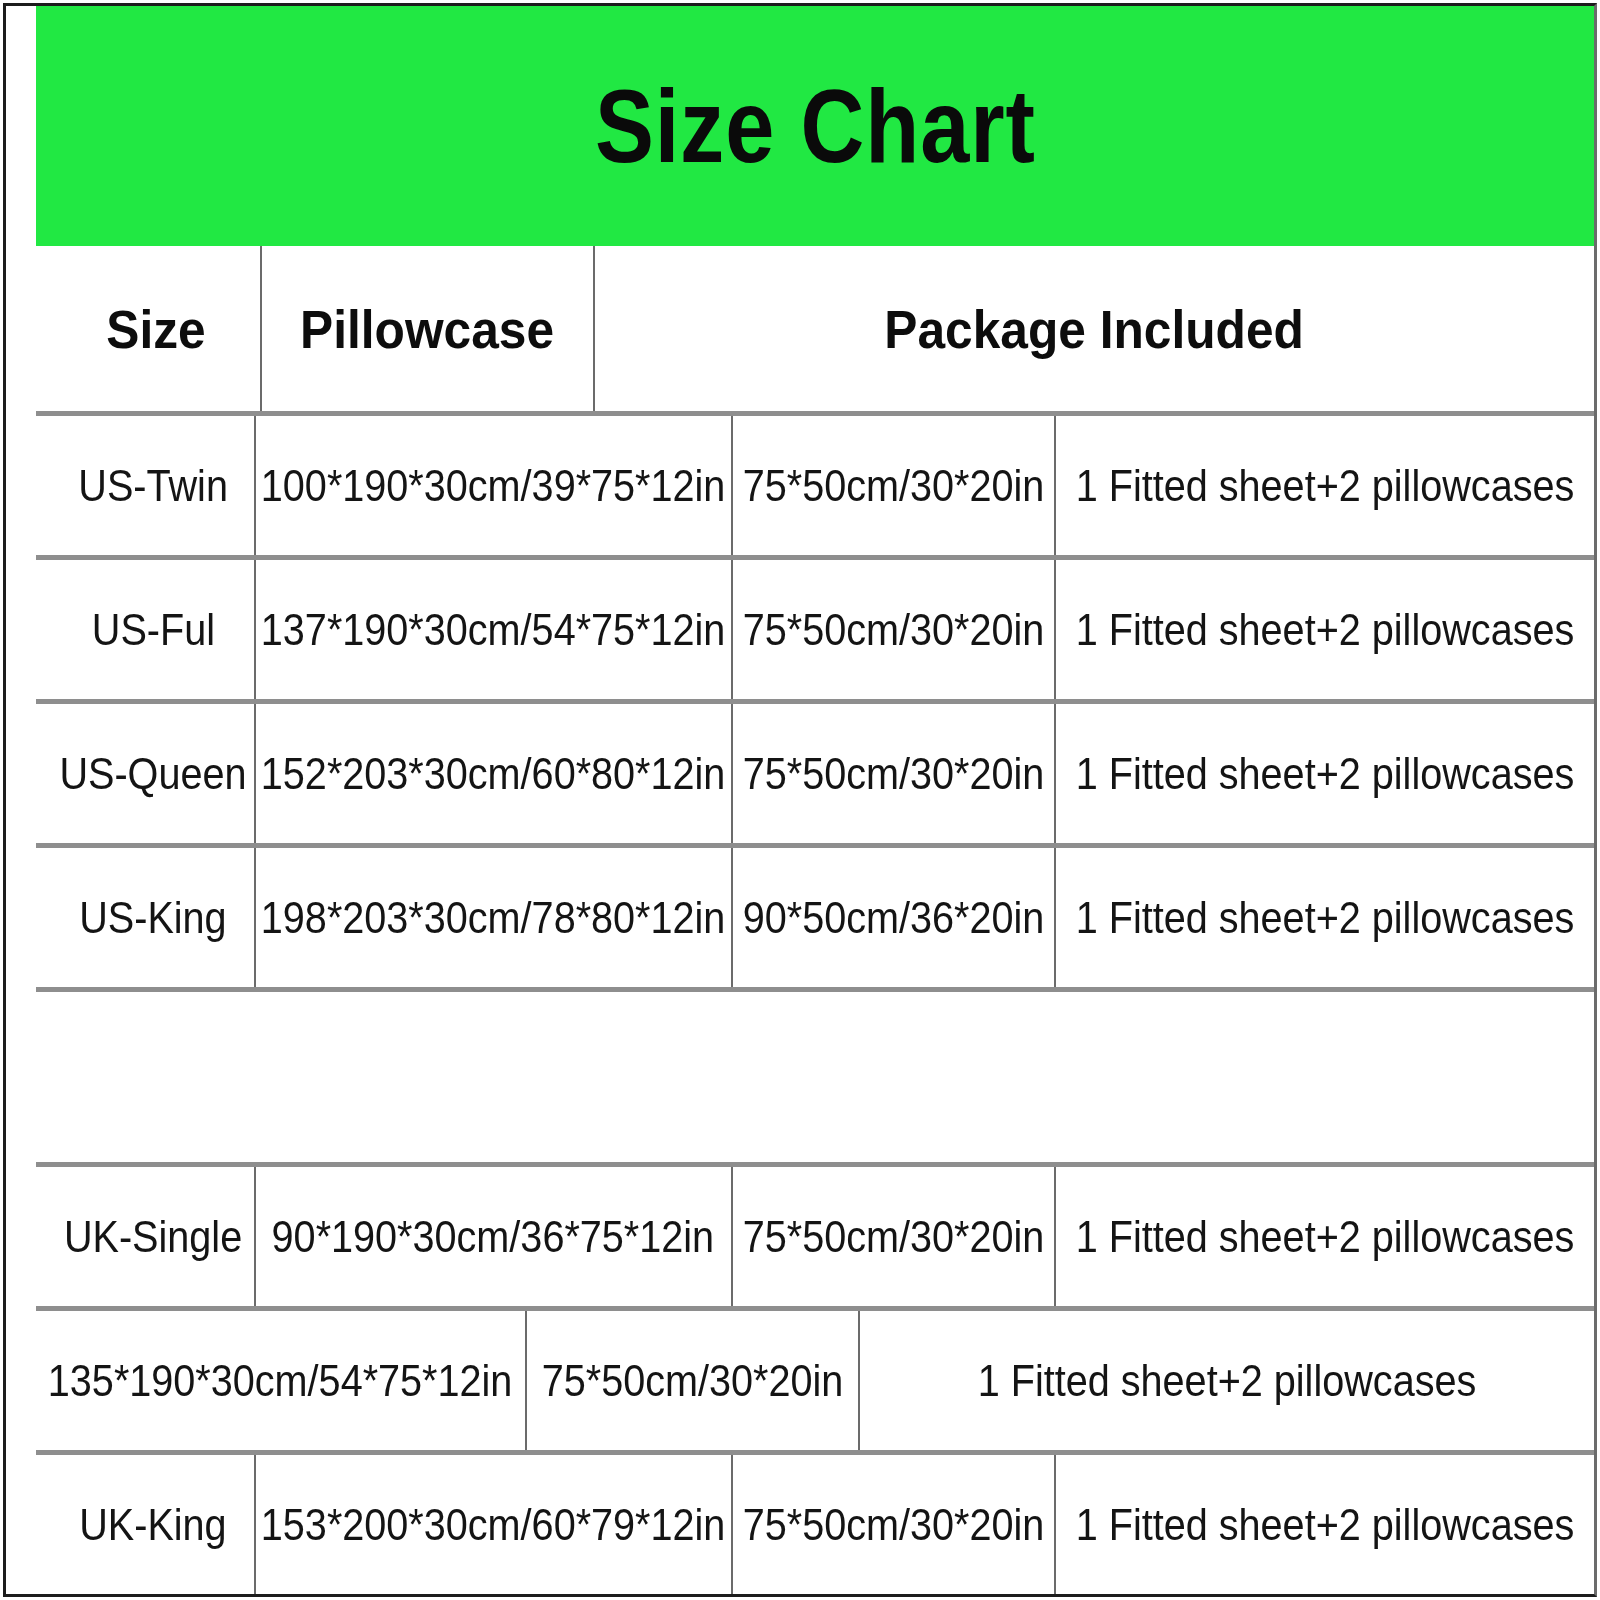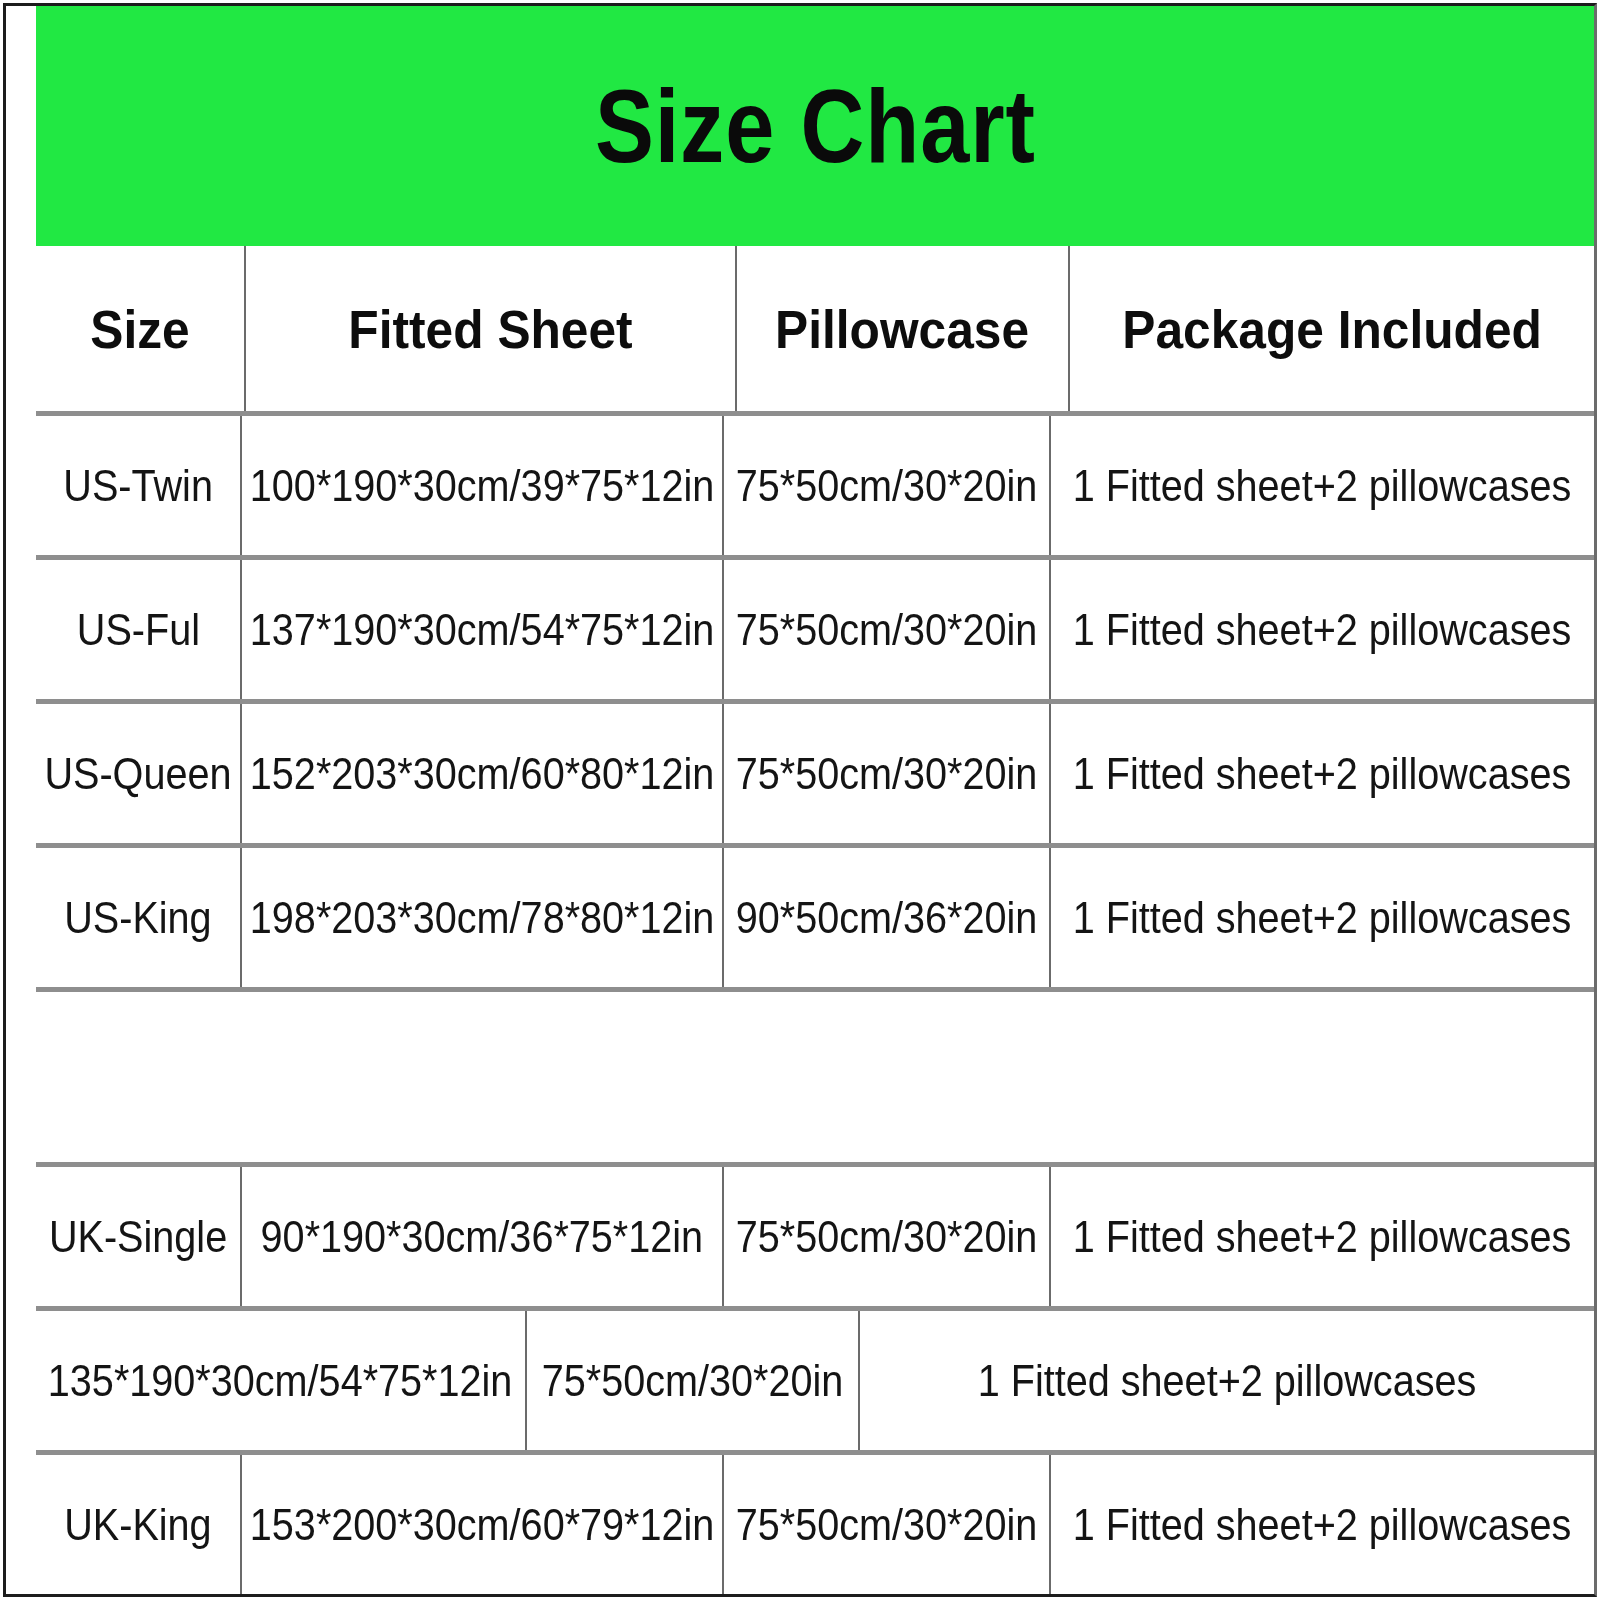--- a/index.html
+++ b/index.html
@@ -68,21 +68,21 @@
   }
   .cell {
     box-sizing: border-box;
     display: flex;
     align-items: center;
     justify-content: center;
     border-right: 2px solid #6b6b6b;
     overflow: hidden;
   }
   .cell:last-child { border-right: none; }
-  .c0 { width: 210px; }
+  .c0 { width: 210px; margin-left: 16px; }
   .c1 { width: 491px; }
   .c2 { width: 333px; }
   .c3 { flex: 1 1 auto; }
   .h {
     font-size: 54px;
     font-weight: 700;
     transform: scaleX(0.92);
     color: #0d0d0d;
   }
   .d {
@@ -98,23 +98,20 @@
   <div class="frame">
 
     <div class="banner">
       <span class="t title">Size Chart</span>
     </div>
 
     <div class="row header-row">
       <div class="cell c0">
           <span class="t h">Size</span>
         </div>
-      <div class="cell c1">
-          <span class="t h">Fitted Sheet</span>
-        </div>
       <div class="cell c2">
           <span class="t h">Pillowcase</span>
         </div>
       <div class="cell c3">
           <span class="t h">Package Included</span>
         </div>
     </div>
 
     <div class="row data-row">
       <div class="cell c0">

